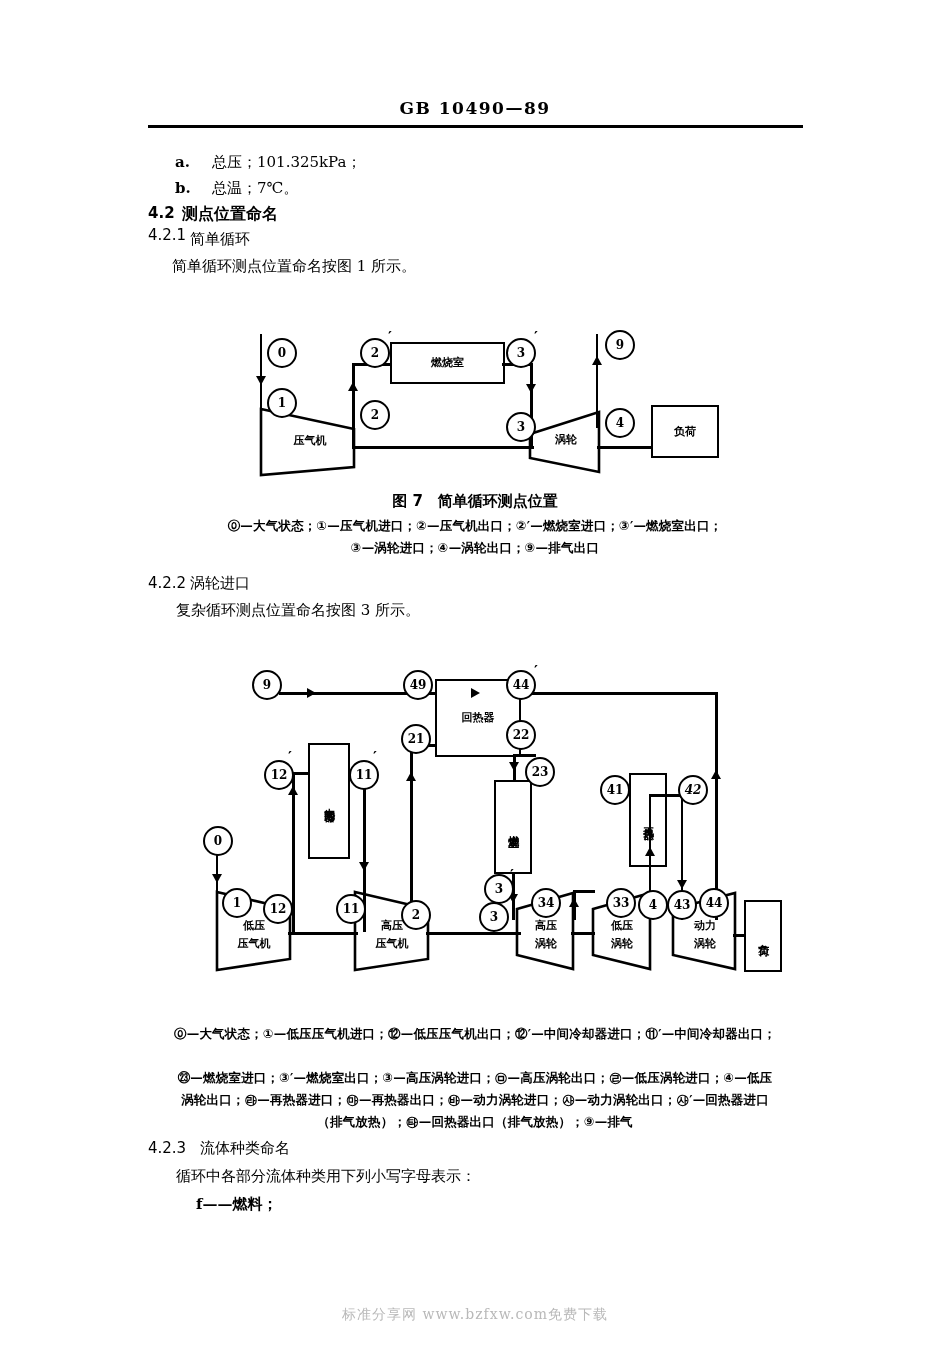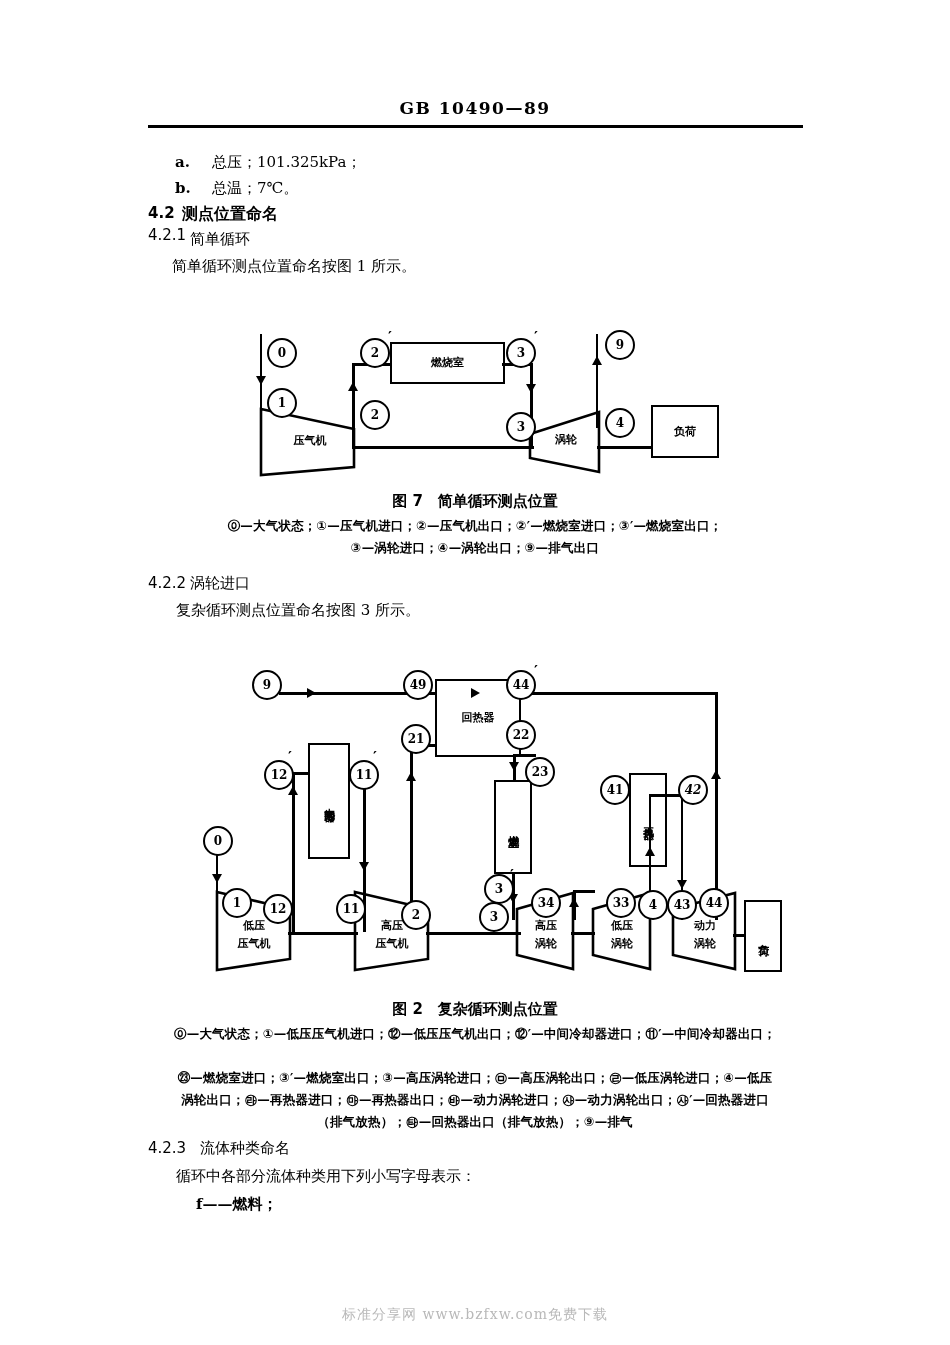--- a/index.html
+++ b/index.html
@@ -255,21 +255,20 @@
     <div class="circ c26" style="left:141px;top:232px;">11</div>
     <div class="circ c26" style="left:206px;top:238px;">2</div>
     <div class="circ c26" style="left:284px;top:240px;">3</div>
     <div class="circ c26" style="left:336px;top:226px;">34</div>
     <div class="circ c26" style="left:411px;top:226px;">33</div>
     <div class="circ c26" style="left:443px;top:228px;">4</div>
     <div class="circ c26" style="left:472px;top:228px;">43</div>
     <div class="circ c26" style="left:504px;top:226px;">44</div>
   </div>
 
-  <div class="cap-title" style="top:1000px;">图 2　复杂循环测点位置</div>
   <div class="cap-line" style="top:1026px;">⓪—大气状态；①—低压压气机进口；⑫—低压压气机出口；⑫′—中间冷却器进口；⑪′—中间冷却器出口；</div>
   <div class="cap-line" style="top:1070px;">㉓—燃烧室进口；③′—燃烧室出口；③—高压涡轮进口；㉤—高压涡轮出口；㉣—低压涡轮进口；④—低压</div>
   <div class="cap-line" style="top:1092px;">涡轮出口；㉱—再热器进口；㉲—再热器出口；㉳—动力涡轮进口；㉴—动力涡轮出口；㉴′—回热器进口</div>
   <div class="cap-line" style="top:1114px;">（排气放热）；㉹—回热器出口（排气放热）；⑨—排气</div>
 
   <div class="txt num" style="left:148px;top:1138px;font-size:15px;font-weight:normal;">4.2.3</div>
   <div class="txt serif" style="left:200px;top:1138px;">流体种类命名</div>
   <div class="txt serif" style="left:176px;top:1166px;">循环中各部分流体种类用下列小写字母表示：</div>
   <div class="txt serif b" style="left:196px;top:1194px;">f——燃料；</div>
 

